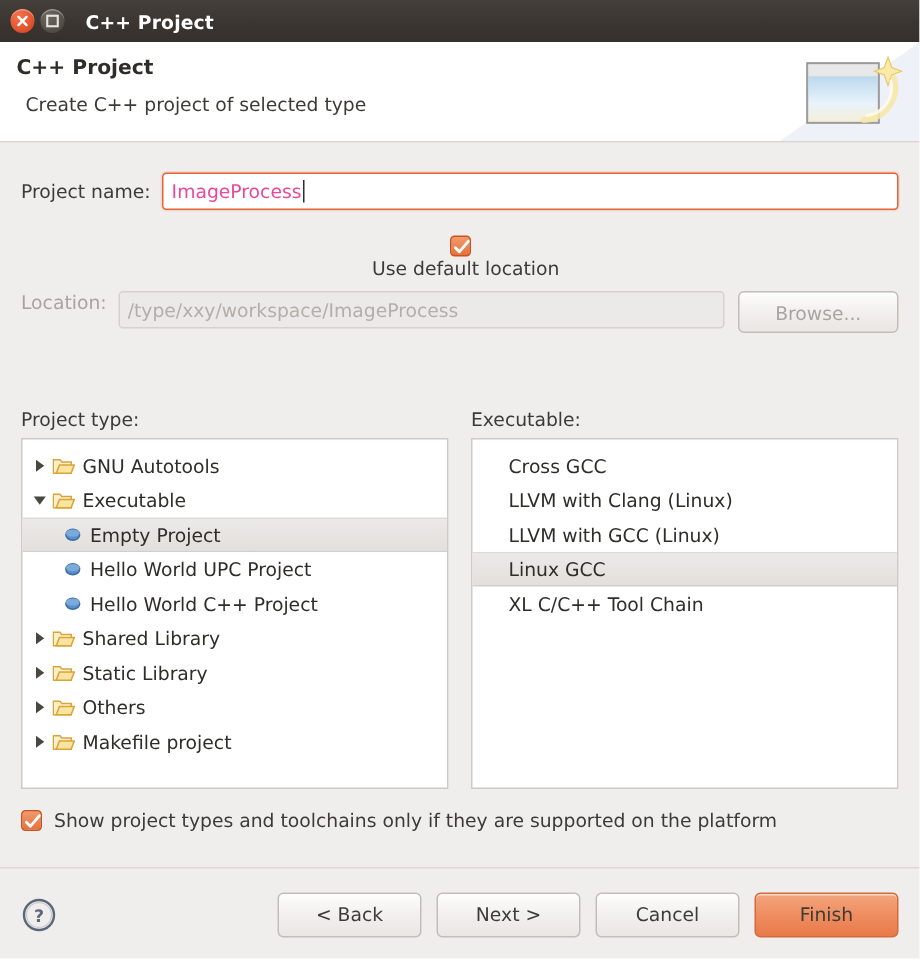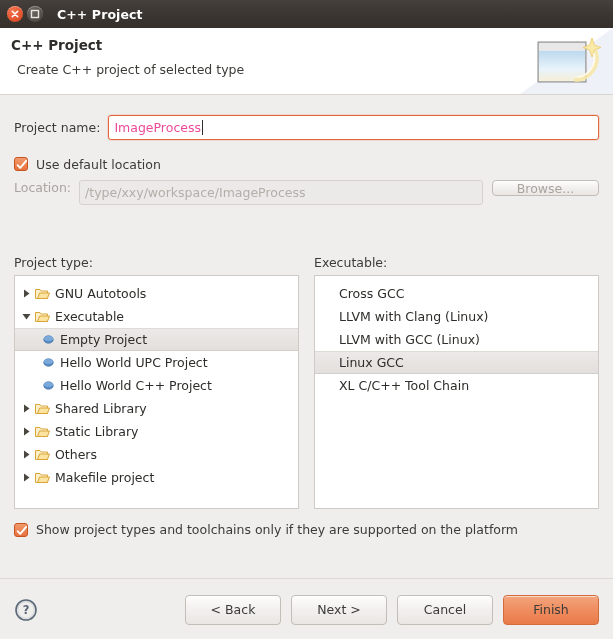--- a/index.html
+++ b/index.html
@@ -126,22 +126,23 @@
   .caret {
     display: inline-block;
     width: 1px;
     height: 15px;
     background: #2e2d2a;
     margin-left: 1px;
   }
 
   .check-row {
     display: flex;
-    align-items: flex-start;
+    align-items: center;
     margin-top: 17px;
+    flex-direction: column;
   }
   .checkbox {
     width: 14px;
     height: 14px;
     border-radius: 3px;
     background: linear-gradient(to bottom, #f09b6e 0%, #e8703c 100%);
     border: 1px solid #c9531f;
     position: relative;
     flex: none;
     box-sizing: border-box;
@@ -163,21 +164,21 @@
     border-radius: 3px;
     background: #eceae8;
     box-sizing: border-box;
     display: flex;
     align-items: center;
     padding: 0 5px;
     font-size: 12.5px;
     color: #b3aea9;
   }
   .btn {
-    height: 16px;
+    height: 28px;
     min-width: 60px;
     border: 1px solid #c3bdb7;
     border-radius: 4px;
     background: linear-gradient(to bottom, #fdfdfc 0%, #f2f0ee 50%, #e9e6e3 100%);
     font-size: 12.5px;
     color: #3c3b37;
     display: inline-flex;
     align-items: center;
     justify-content: center;
     box-sizing: border-box;

